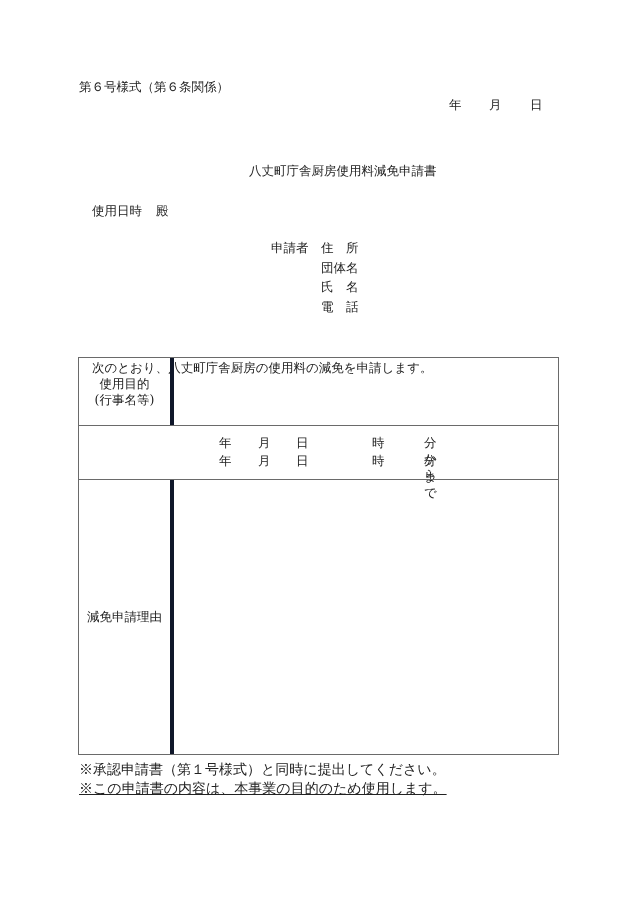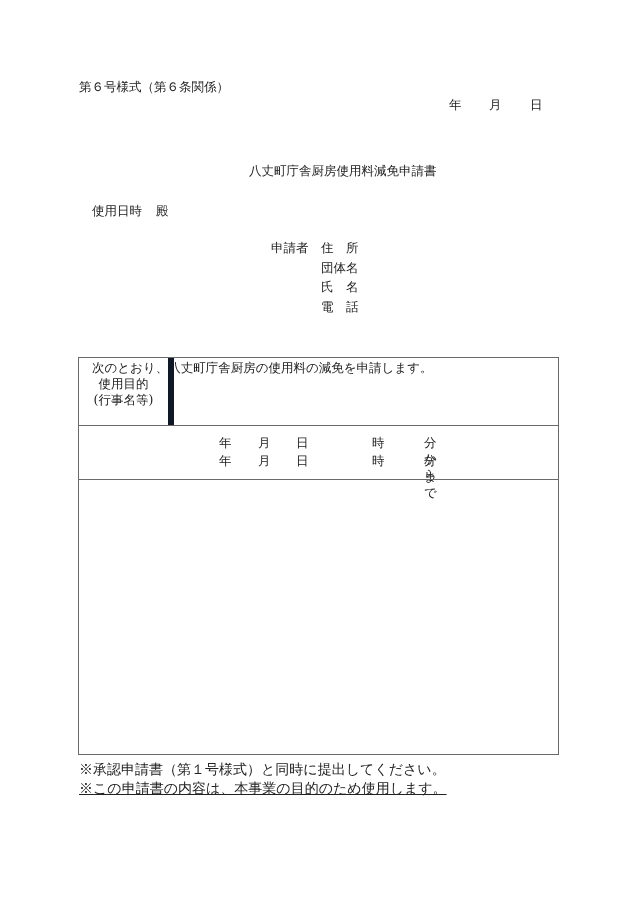--- a/index.html
+++ b/index.html
@@ -53,21 +53,21 @@
     }
     .row + .row { border-top: 1px solid #6a6a6a; }
     #row-purpose { top: 0; height: 67px; }
     #row-datetime { top: 67px; height: 54px; }
     #row-reason { top: 121px; height: 275px; }
     .col-label {
       position: absolute;
       left: 0; top: 0;
       width: 95px;
       height: 100%;
-      border-right: 6px solid #0f172a;
+      border-right: 4px solid #0f172a;
       box-sizing: border-box;
       display: flex;
       align-items: center;
       justify-content: center;
       text-align: center;
     }
     .col-value {
       position: absolute;
       left: 95px; top: 0; right: 0;
       height: 100%;
@@ -142,18 +142,19 @@
         <span class="s-year">年</span>
         <span class="s-month">月</span>
         <span class="s-day">日</span>
         <span class="s-hour">時</span>
         <span class="s-min">分まで</span>
       </div>
     </div>
   </div>
 
   <div class="row" id="row-reason">
+    <div class="col-label t12">減免申請理由</div>
     <div class="col-value"></div>
   </div>
 </div>
 
 <div id="note-1" class="abs t11">※承認申請書（第１号様式）と同時に提出してください。</div>
 <div id="note-2" class="abs t11">※この申請書の内容は、本事業の目的のため使用します。</div>
 
 </body></html>

